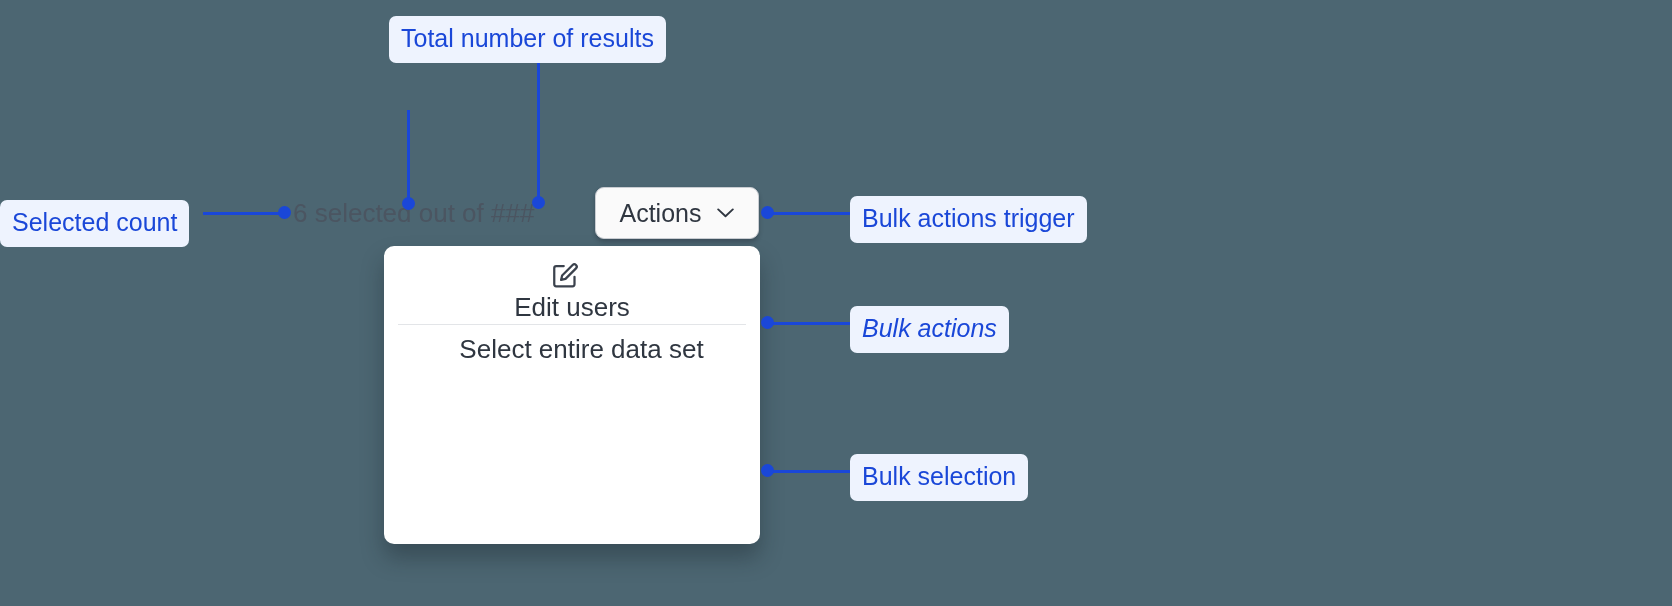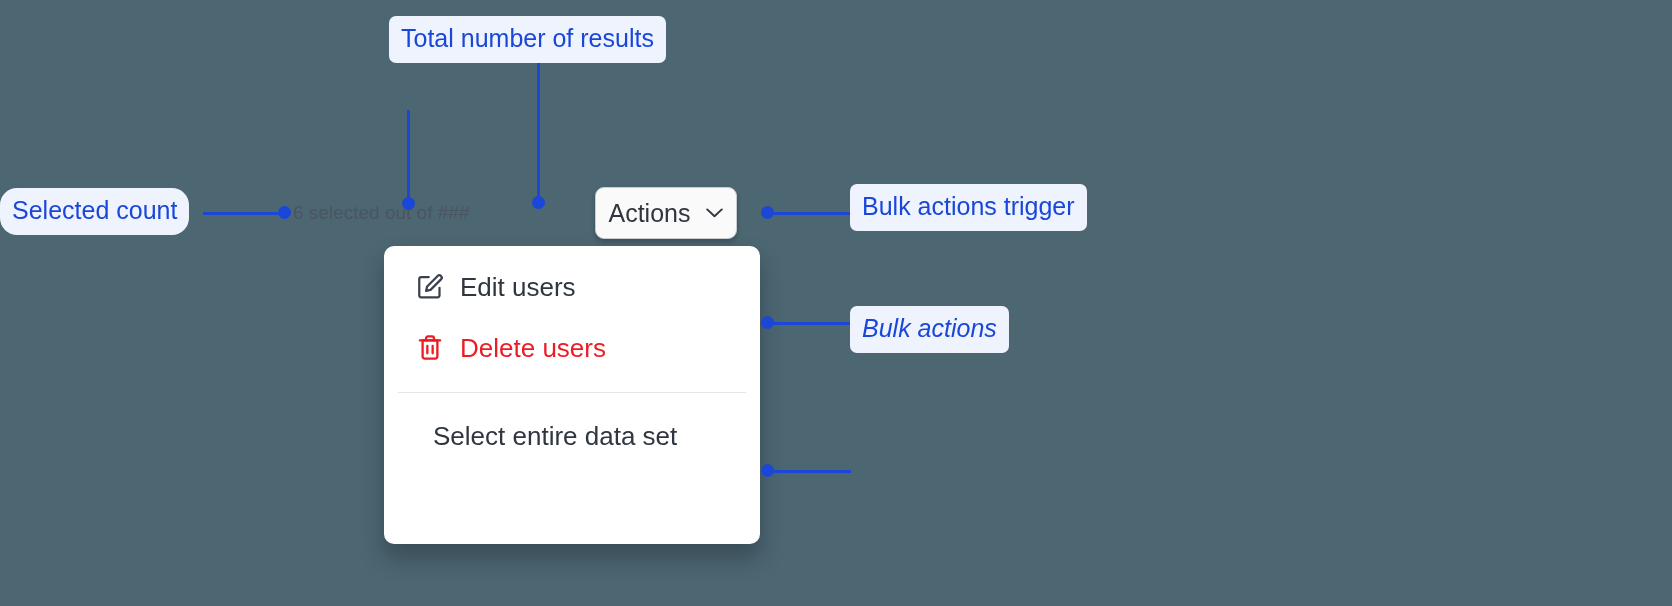--- a/index.html
+++ b/index.html
@@ -55,32 +55,32 @@
     border-radius: 50%;
     background: #1a47d8;
     z-index: 31;
   }
 
   
   .selected-count {
     position: absolute;
     left: 293px;
     top: 181px;
-    font-size: 19px;
+    font-size: 26px;
     line-height: 32px;
     color: #4b5561;
     white-space: nowrap;
     z-index: 20;
   }
 
   .actions-btn {
     position: absolute;
     left: 595px;
     top: 171px;
-    width: 142px;
+    width: 164px;
     height: 52px;
     box-sizing: border-box;
     background: #fafafa;
     border: 1px solid #c9cdd2;
     border-radius: 9px;
     box-shadow: 0 3px 4px rgba(25, 30, 40, 0.30);
     display: flex;
     align-items: center;
     justify-content: center;
     gap: 16px;
@@ -116,20 +116,21 @@
   }
   .menu-item {
     display: flex;
     align-items: center;
     height: 68px;
     padding: 0 30px;
     box-sizing: border-box;
     font-size: 26px;
     color: #2f3640;
     white-space: nowrap;
+    flex-direction: column;
   }
   .menu-item .mi-icon {
     width: 32px;
     height: 32px;
     margin-right: 14px;
     display: flex;
     align-items: center;
     justify-content: center;
     flex: none;
   }
@@ -148,26 +149,27 @@
   .group-top { padding-top: 14px; }
 </style>
 </head>
 <body>
 
 <div id="stage">
 
   <div class="chip" style="left:389px; top:0px;">Total number of results</div>
 
 
-  <div class="chip" style="left:0px; top:172px;border-radius:17px;">Selected count</div>
-
-  <div class="chip" style="left:850px; top:168px;">Bulk actions trigger</div>
+  <div class="chip" style="left:0px; top:184px;">Selected count</div>
+
+  <div class="chip" style="left:850px; top:180px;">Bulk actions trigger</div>
 
   <div class="chip" style="left:850px; top:290px;font-style:italic;">Bulk actions</div>
 
+  <div class="chip" style="left:850px; top:438px;">Bulk selection</div>
 
   <div class="v-line" style="left:537px; top:38px; height:148px;"></div>
   <div class="dot" style="left:532px; top:180px;"></div>
 
   <div class="v-line" style="left:407px; top:94px; height:92px;"></div>
   <div class="dot" style="left:402px; top:181px;"></div>
 
   <div class="h-line" style="left:203px; top:196px; width:82px;"></div>
   <div class="dot" style="left:278px; top:190px;"></div>
 
@@ -195,31 +197,20 @@
     <ul class="menu-list">
       <li class="menu-item group-top">
         <span class="mi-icon">
           <svg width="30" height="30" viewBox="0 0 24 24" fill="none" xmlns="http://www.w3.org/2000/svg" aria-hidden="true">
             <path d="M11 4H5a1.6 1.6 0 0 0-1.6 1.6v13A1.6 1.6 0 0 0 5 20.2h13a1.6 1.6 0 0 0 1.6-1.6v-6" stroke="#3b424d" stroke-width="1.8" stroke-linecap="round" stroke-linejoin="round"></path>
             <path d="M18.1 3.2a1.9 1.9 0 0 1 2.7 2.7L12.4 14.3l-3.5.8.8-3.5 8.4-8.4z" stroke="#3b424d" stroke-width="1.8" stroke-linecap="round" stroke-linejoin="round"></path>
           </svg>
         </span>
         <span>Edit users</span>
       </li>
-      <li class="menu-item danger">
-        <span class="mi-icon">
-          <svg width="28" height="30" viewBox="0 0 24 26" fill="none" xmlns="http://www.w3.org/2000/svg" aria-hidden="true">
-            <path d="M3.2 6.4h17.6" stroke="#ed1c24" stroke-width="2" stroke-linecap="round"></path>
-            <path d="M8.6 6.4V4.6a1.6 1.6 0 0 1 1.6-1.6h3.6a1.6 1.6 0 0 1 1.6 1.6v1.8" stroke="#ed1c24" stroke-width="2" stroke-linecap="round" stroke-linejoin="round"></path>
-            <path d="M5.6 6.4h12.8v14a1.8 1.8 0 0 1-1.8 1.8H7.4a1.8 1.8 0 0 1-1.8-1.8v-14z" stroke="#ed1c24" stroke-width="2" stroke-linecap="round" stroke-linejoin="round"></path>
-            <path d="M9.7 11.2v6.4M14.3 11.2v6.4" stroke="#ed1c24" stroke-width="2" stroke-linecap="round"></path>
-          </svg>
-        </span>
-        <span>Delete users</span>
-      </li>
     </ul>
 
     <div class="menu-sep"></div>
 
     <ul class="menu-list">
       <li class="menu-item no-icon">
         <span>Select entire data set</span>
       </li>
     </ul>
   </div>

